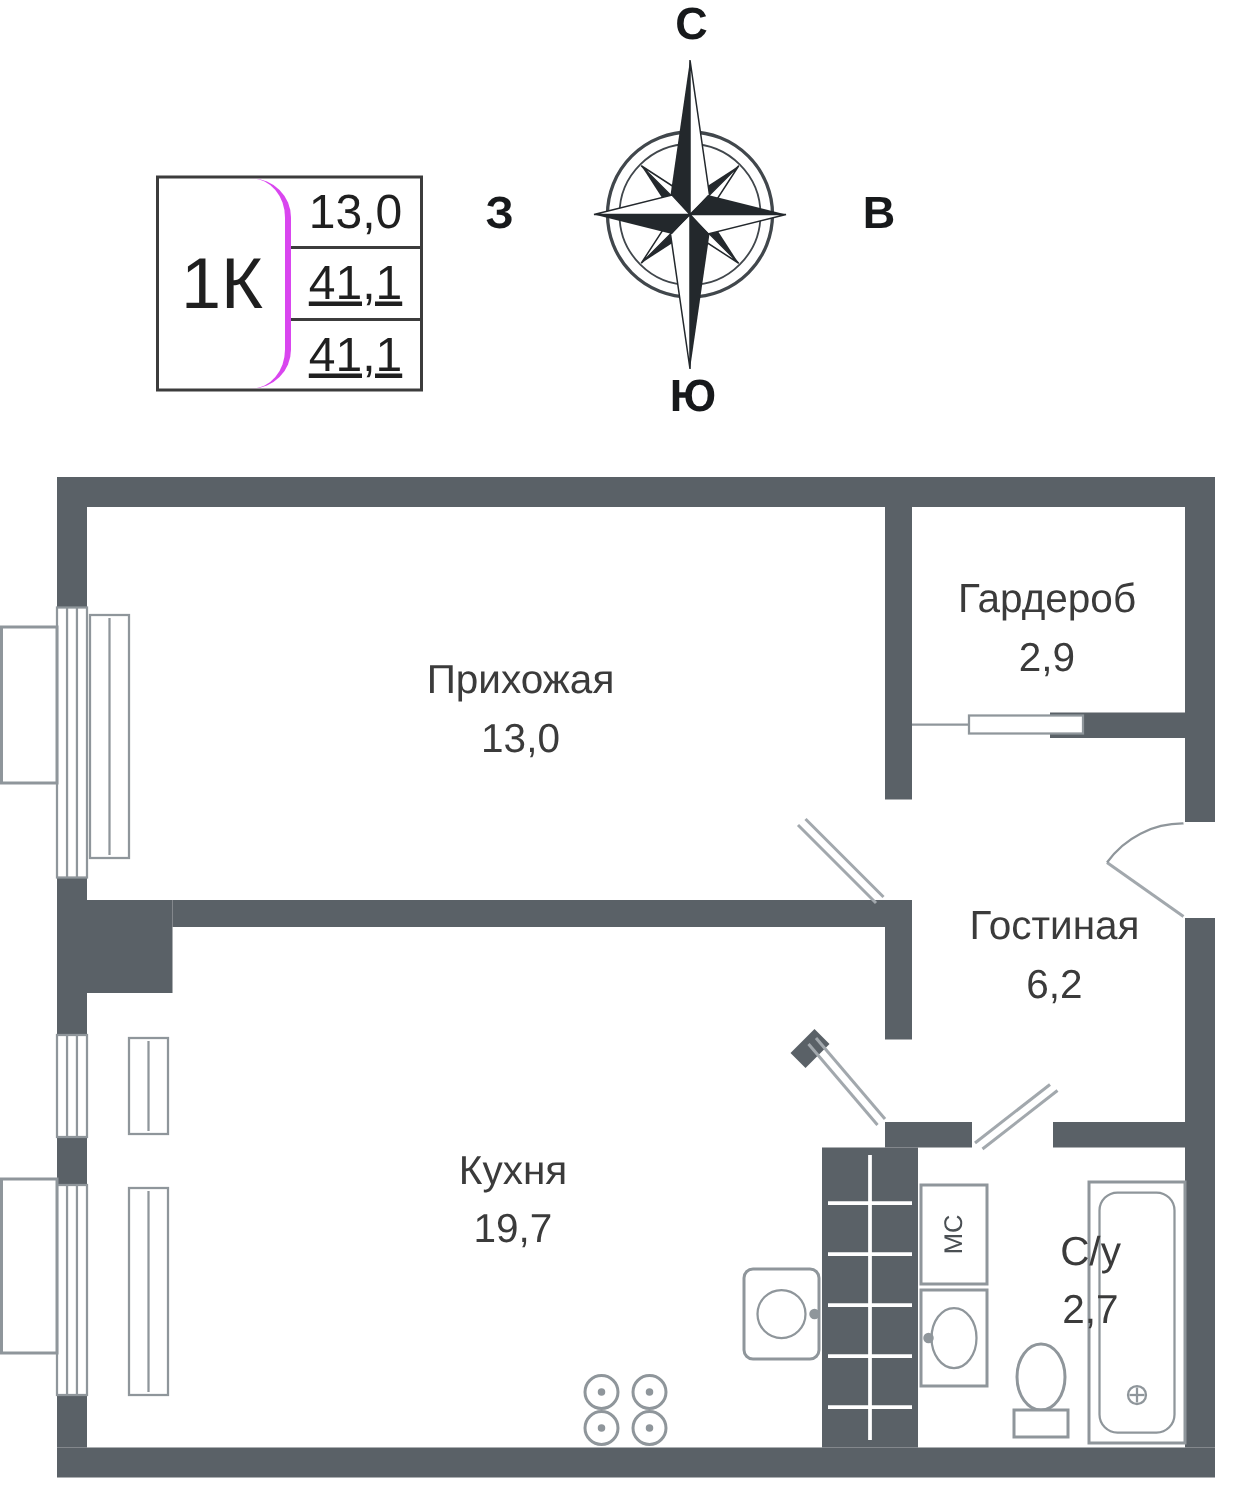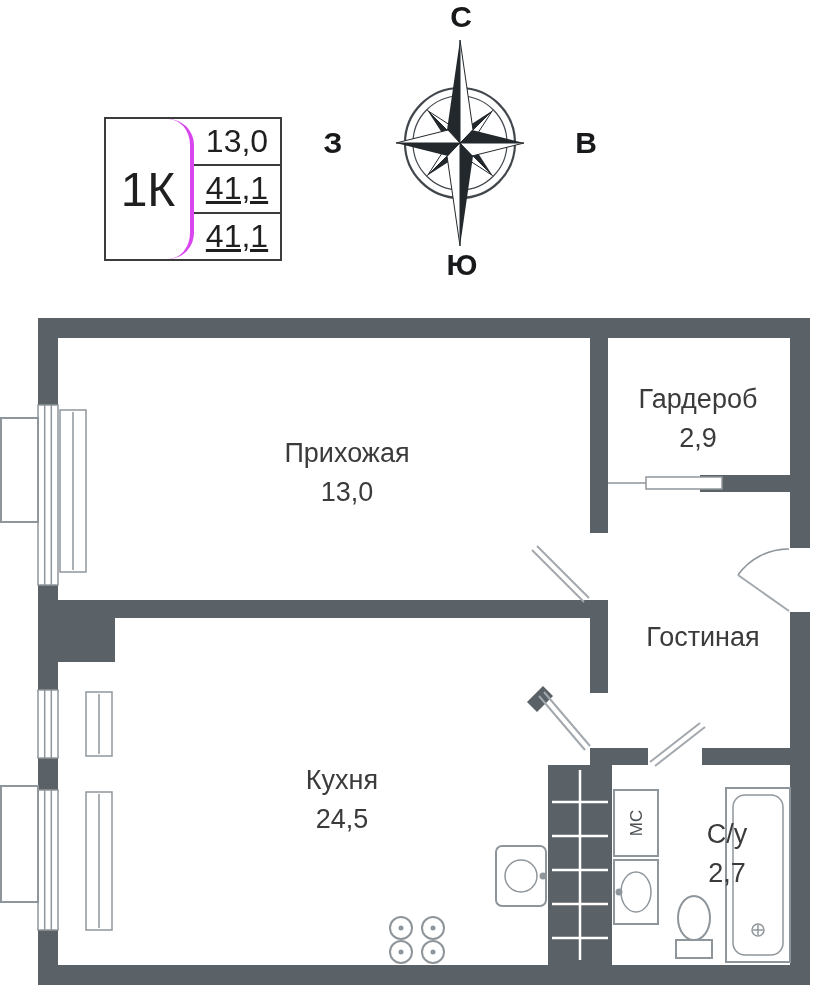--- a/index.html
+++ b/index.html
@@ -197,23 +197,24 @@
   <div class="room-label" style="left:347px;top:473px">
     <div>Прихожая</div>
     <div>13,0</div>
   </div>
   <div class="room-label" style="left:698px;top:419px">
     <div>Гардероб</div>
     <div>2,9</div>
   </div>
   <div class="room-label" style="left:703px;top:637px">
     <div>Гостиная</div>
+    <div>6,2</div>
   </div>
   <div class="room-label" style="left:342px;top:800px">
     <div>Кухня</div>
-    <div>24,5</div>
+    <div>19,7</div>
   </div>
   <div class="room-label" style="left:727px;top:854px">
     <div>С/у</div>
     <div>2,7</div>
   </div>
 
 </div>
 
 </body></html>

